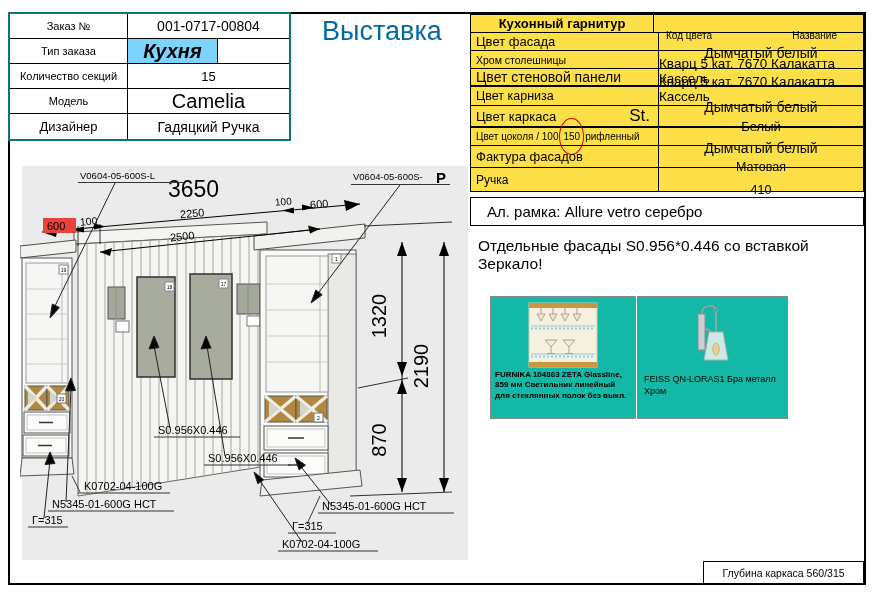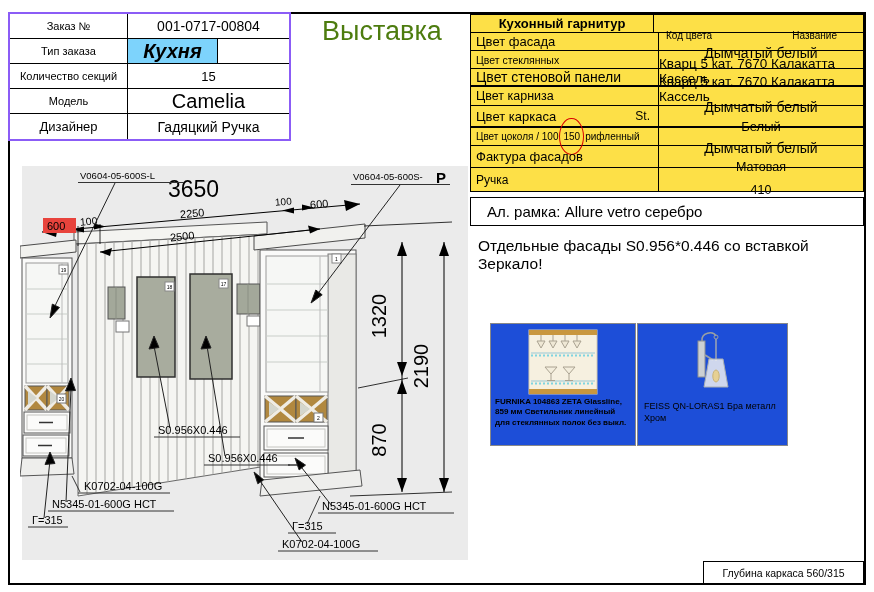--- a/index.html
+++ b/index.html
@@ -1,49 +1,49 @@
 <!DOCTYPE html>
 <html><head>
 <meta charset="utf-8">
 <style>
   html,body{margin:0;padding:0;background:#fff;width:874px;height:592px;overflow:hidden;
     font-family:"Liberation Sans","DejaVu Sans",sans-serif;color:#000;}
   .abs{position:absolute;box-sizing:border-box;}
   
   #sheet-border{left:8px;top:12px;width:858px;height:573px;border:2px solid #000;}
   
-  #order-table{left:8px;top:12px;width:283px;border:2px solid #8b5cf6;background:#fff;}
+  #order-table{left:8px;top:12px;width:283px;border:2px solid #0f766e;background:#fff;}
   .orow{display:flex;border-bottom:1px solid #000;align-items:stretch;}
   .orow:last-child{border-bottom:none;}
   .ocell-l{width:117px;border-right:1px solid #000;display:flex;align-items:center;justify-content:center;
     font-size:11px;text-align:center;}
   .ocell-v{flex:1;display:flex;align-items:center;justify-content:center;}
   .h24{height:24px;} .h25{height:25px;}
   .yellow-cell{width:89px;border-right:1px solid #000;background:#7dd3fc;display:flex;align-items:center;
     justify-content:center;font-weight:bold;font-style:italic;font-size:20px;}
   .empty-cell{flex:1;}
   
-  #page-title{left:296px;top:16px;width:172px;text-align:center;font-size:27px;color:#4d7c0f;}
+  #page-title{left:296px;top:16px;width:172px;text-align:center;font-size:27px;color:#0369a1;}
   
   #spec-table{left:470px;top:14px;width:394px;border:1.5px solid #000;background:#fde047;}
   .srow{display:flex;border-bottom:1px solid #000;align-items:stretch;}
   .srow.thick{border-bottom-width:2px;}
   .srow:last-child{border-bottom:none;}
   .scell-l{width:182px;border-right:1px solid #000;display:flex;align-items:center;padding-left:5px;}
   .scell-v{flex:1;display:flex;align-items:center;justify-content:center;margin-top:20px;}
   .sheader .scell-l{justify-content:center;font-weight:bold;font-size:13px;padding-left:0;}
   .sheader .scell-v{justify-content:space-between;padding:0 26px 0 12px;font-size:10px;}
   .circ-red{display:inline-block;border:1.6px solid #d90000;border-radius:50%;padding:12px 3px;margin:0 1px;line-height:11px;}
-  .st-suffix{margin-left:auto;padding-right:8px;font-size:12px;}
+  .st-suffix{margin-left:auto;padding-right:8px;font-size:17px;}
   
   #frame-note{left:470px;top:197px;width:394px;height:29px;border:1.5px solid #000;display:flex;
     align-items:center;padding-left:16px;font-size:15px;}
   #facade-note{left:478px;top:237px;width:384px;font-size:15.5px;line-height:1.15;}
   
-  .pcell{border:1px solid #888;background:#1d4ed8;margin-top:27px;}
+  .pcell{border:1px solid #888;background:#14b8a6;}
   #product-1{left:490px;top:296px;width:146px;height:123px;}
   #product-2{left:637px;top:296px;width:151px;height:123px;}
   .pimg{display:block;margin:5px auto 2px auto;}
   .pcap1{font-size:8px;font-weight:bold;padding:0 4px;line-height:1.3;}
   .pcap2{font-size:9px;padding:0 6px;line-height:1.3;margin-top:8px;}
   
   #depth-box{left:703px;top:561px;width:161px;height:23px;border:1.5px solid #000;display:flex;
     align-items:center;justify-content:center;font-size:10.5px;}
   
   #drawing{left:20px;top:164px;width:450px;height:400px;}
@@ -86,21 +86,21 @@
     <div class="scell-v">
       <span>Код цвета</span>
       <span>Название</span>
     </div>
   </div>
   <div class="srow" style="height:17px">
     <div class="scell-l" style="font-size:13px">Цвет фасада</div>
     <div class="scell-v" style="font-size:14px">Дымчатый белый</div>
   </div>
   <div class="srow" style="height:17px">
-    <div class="scell-l" style="font-size:10.5px">Цвет стеклянных</div>
+    <div class="scell-l" style="font-size:10.5px">Хром столешницы</div>
     <div class="scell-v" style="font-size:13.5px">Кварц 5 кат. 7670 Калакатта Кассель</div>
   </div>
   <div class="srow thick" style="height:16px">
     <div class="scell-l" style="font-size:14px">Цвет стеновой панели</div>
     <div class="scell-v" style="font-size:13.5px">Кварц 5 кат. 7670 Калакатта Кассель</div>
   </div>
   <div class="srow" style="height:18px">
     <div class="scell-l" style="font-size:12.5px">Цвет карниза</div>
     <div class="scell-v" style="font-size:14px">Дымчатый белый</div>
   </div>

